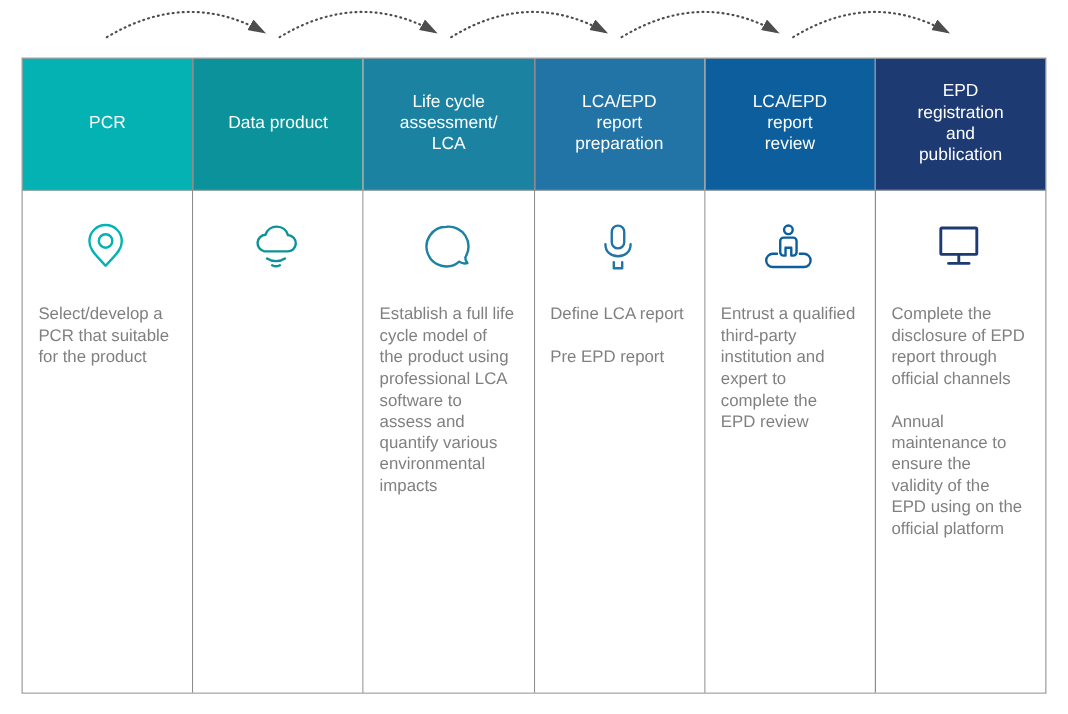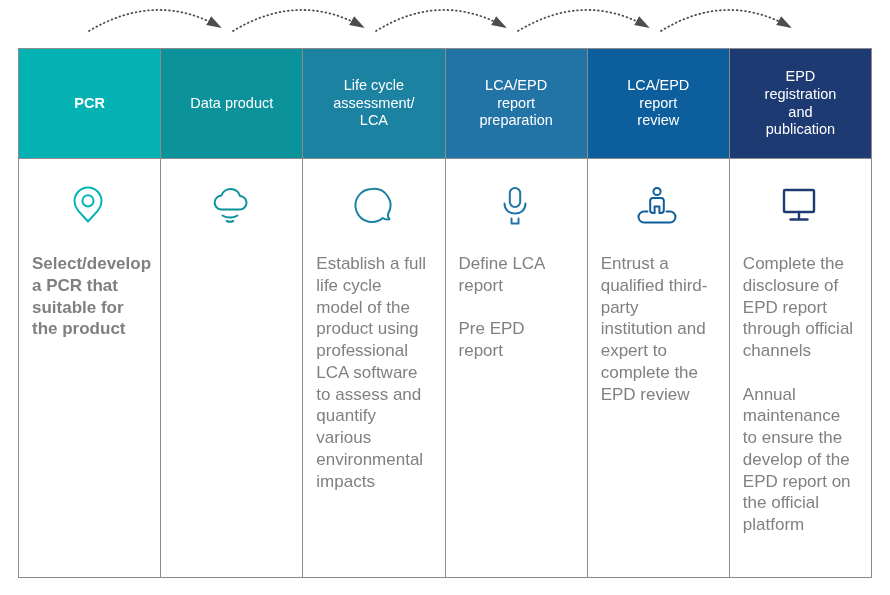--- a/index.html
+++ b/index.html
@@ -21,40 +21,40 @@
   .arrows path.arc{
     fill:none;stroke:currentColor;stroke-width:1.8;
     stroke-dasharray:0.8 3.4;stroke-linecap:round;
   }
   .arrows marker path{fill:var(--arrow);}
   .flow-table{
     position:absolute;left:18px;top:48px;width:854px;height:530px;
     display:flex;border:1px solid var(--border);background:#fff;
   }
   .col{flex:1 1 0;display:flex;flex-direction:column;border-left:1px solid var(--border);min-width:0;}
-  .col:first-child{border-left:none;font-weight:bold;}
+  .col:first-child{border-left:none;}
   .head{
     height:110px;flex:0 0 110px;border-bottom:1px solid var(--border);
     background:var(--c);color:var(--headtext);
     display:flex;align-items:center;justify-content:center;text-align:center;
     font-size:14.5px;line-height:1.22;white-space:pre-line;
     padding:0 4px;
   }
   .cell{
     flex:1;background:#ffffff;padding:20px 16px 0 13px;
   }
   .icon-wrap{
     height:54px;margin-bottom:20px;
     display:flex;align-items:center;justify-content:center;
     color:var(--c);
   }
   .icon-wrap svg{display:block;}
   .icon-wrap svg .st{fill:none;stroke:currentColor;stroke-width:2;stroke-linecap:round;stroke-linejoin:round;}
   .desc{
-    font-size:17px;line-height:1.28;color:var(--bodytext);
+    font-size:14px;line-height:1.28;color:var(--bodytext);
     white-space:pre-line;
   }
 </style>
 </head>
 <body>
 
 <svg class="arrows" viewBox="0 0 890 48" aria-hidden="true">
   <defs>
     <marker id="ah" markerUnits="userSpaceOnUse" markerWidth="20" markerHeight="14" refX="13" refY="5" orient="auto">
       <path d="M0,0 L15,5 L0,10 Z"></path>
@@ -151,17 +151,17 @@
     <div class="cell">
       <div class="icon-wrap">
         <svg width="48" height="48" viewBox="0 0 48 48">
           <rect class="st" x="9" y="8" width="30" height="22" rx="1" style="stroke-width:2.4"></rect>
           <line class="st" x1="24" y1="30" x2="24" y2="36.5" style="stroke-width:2.4"></line>
           <line class="st" x1="15.5" y1="37.5" x2="32.5" y2="37.5" style="stroke-width:2.4"></line>
         </svg>
       </div>
       <div class="desc">Complete the disclosure of EPD report through official channels
 
-Annual maintenance to ensure the develop of the EPD report on the official platform</div>
+Annual maintenance to ensure the validity of the EPD using on the official platform</div>
     </div>
   </div>
 
 </div>
 
 </body></html>

